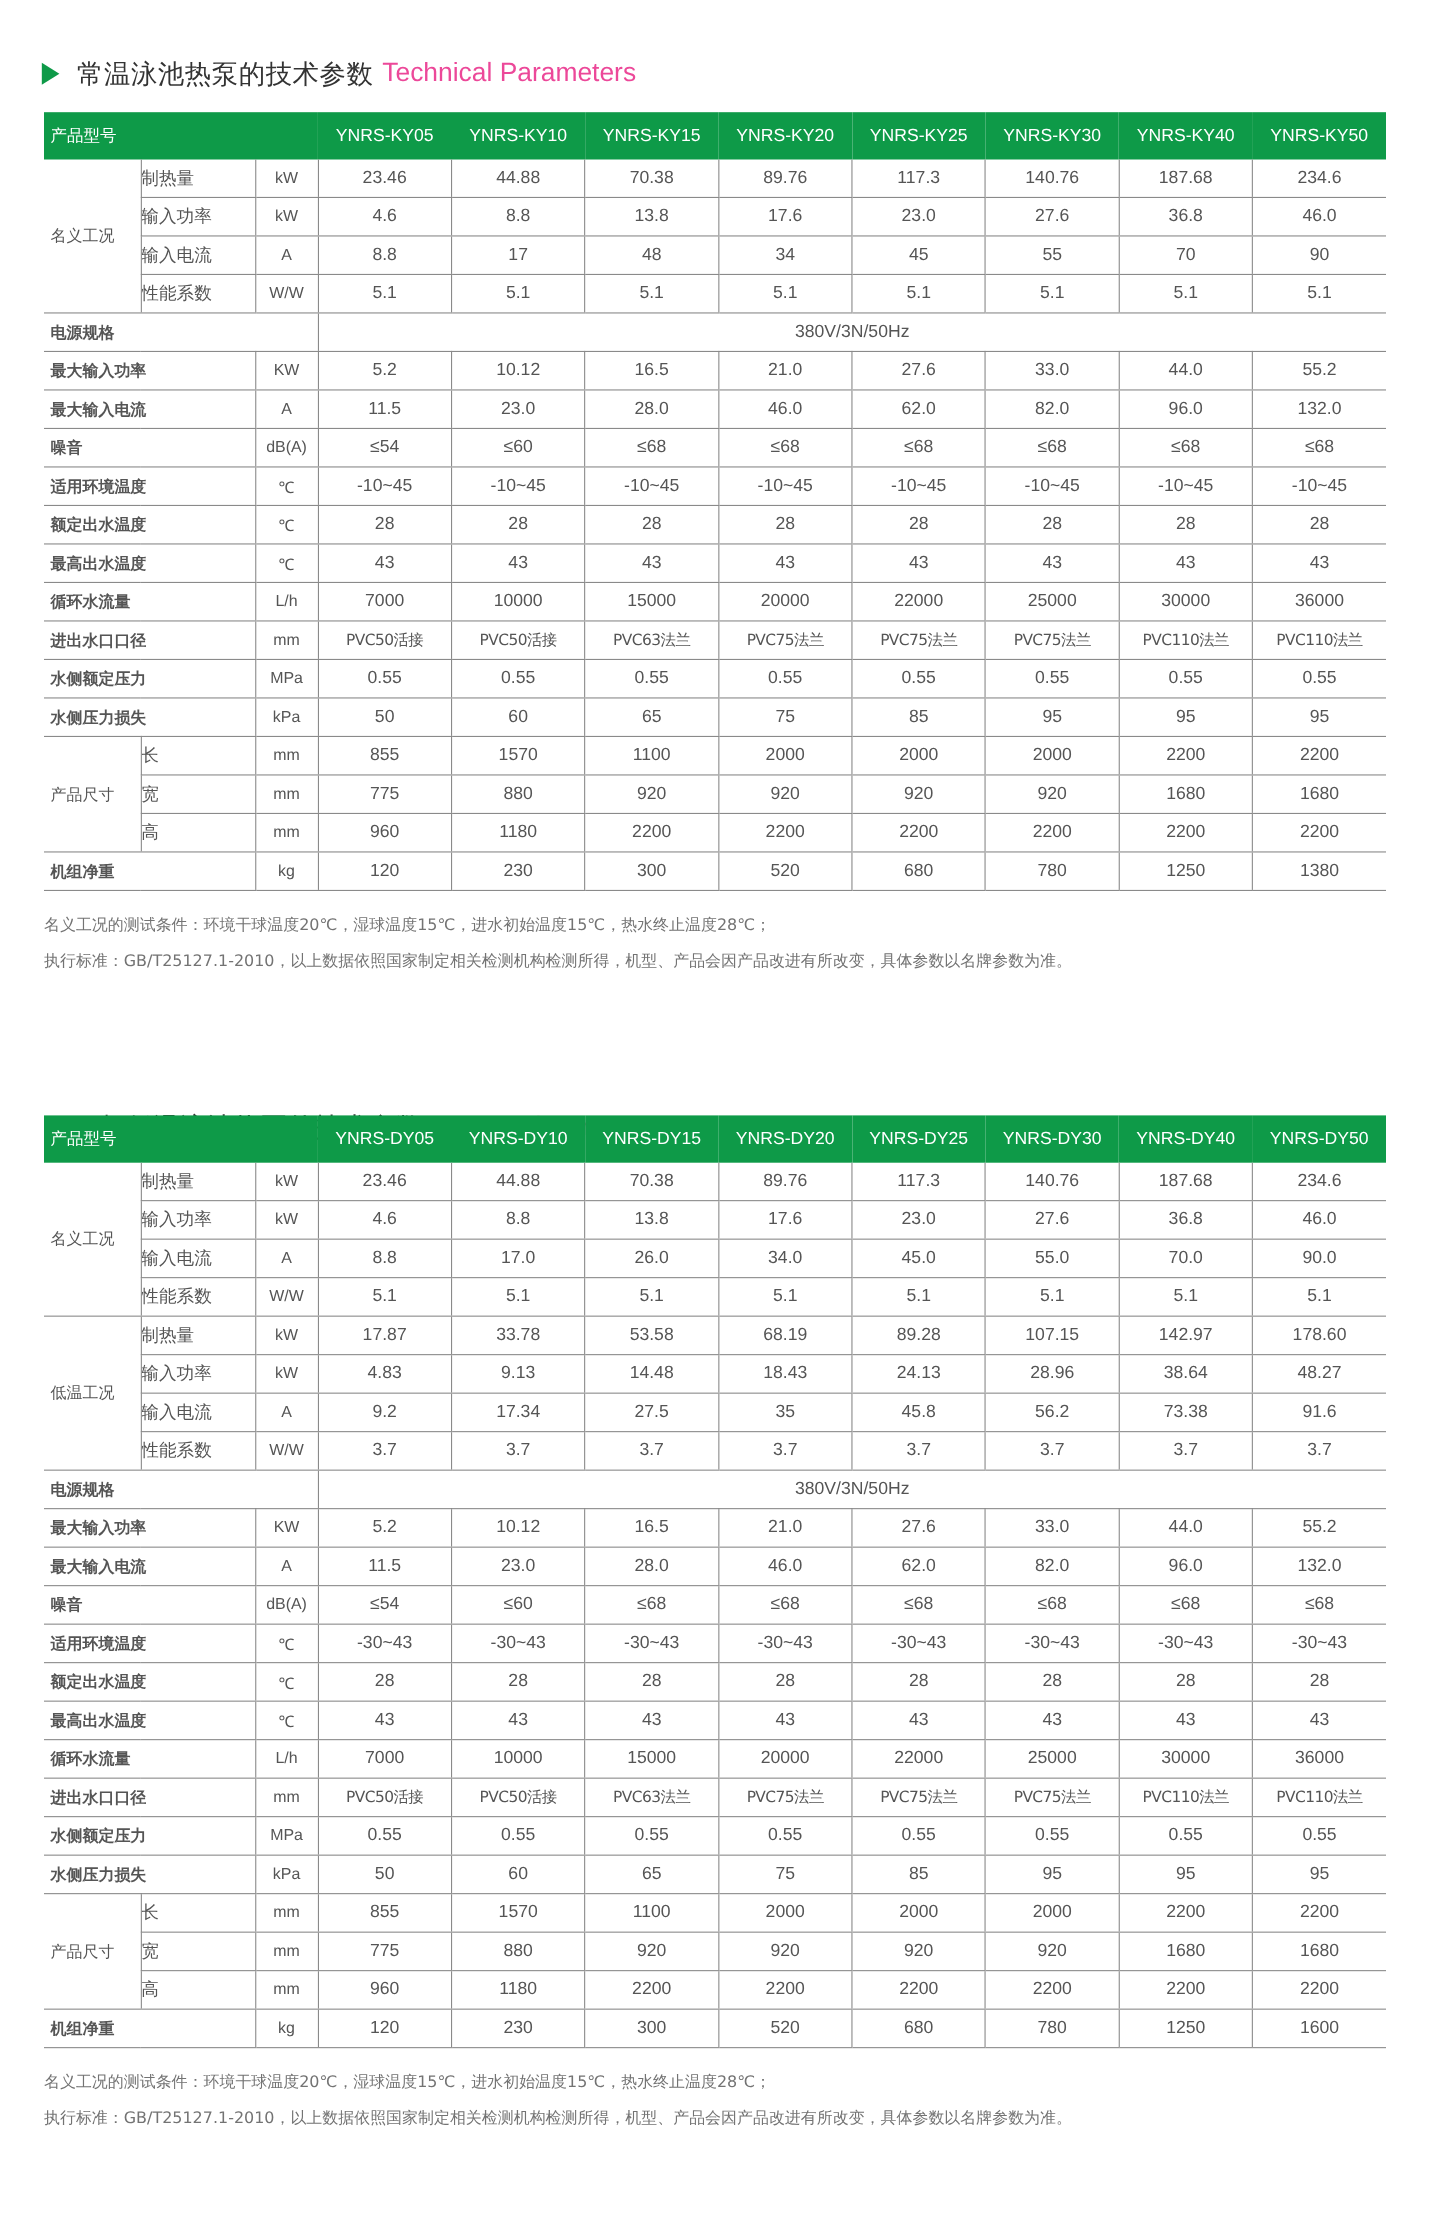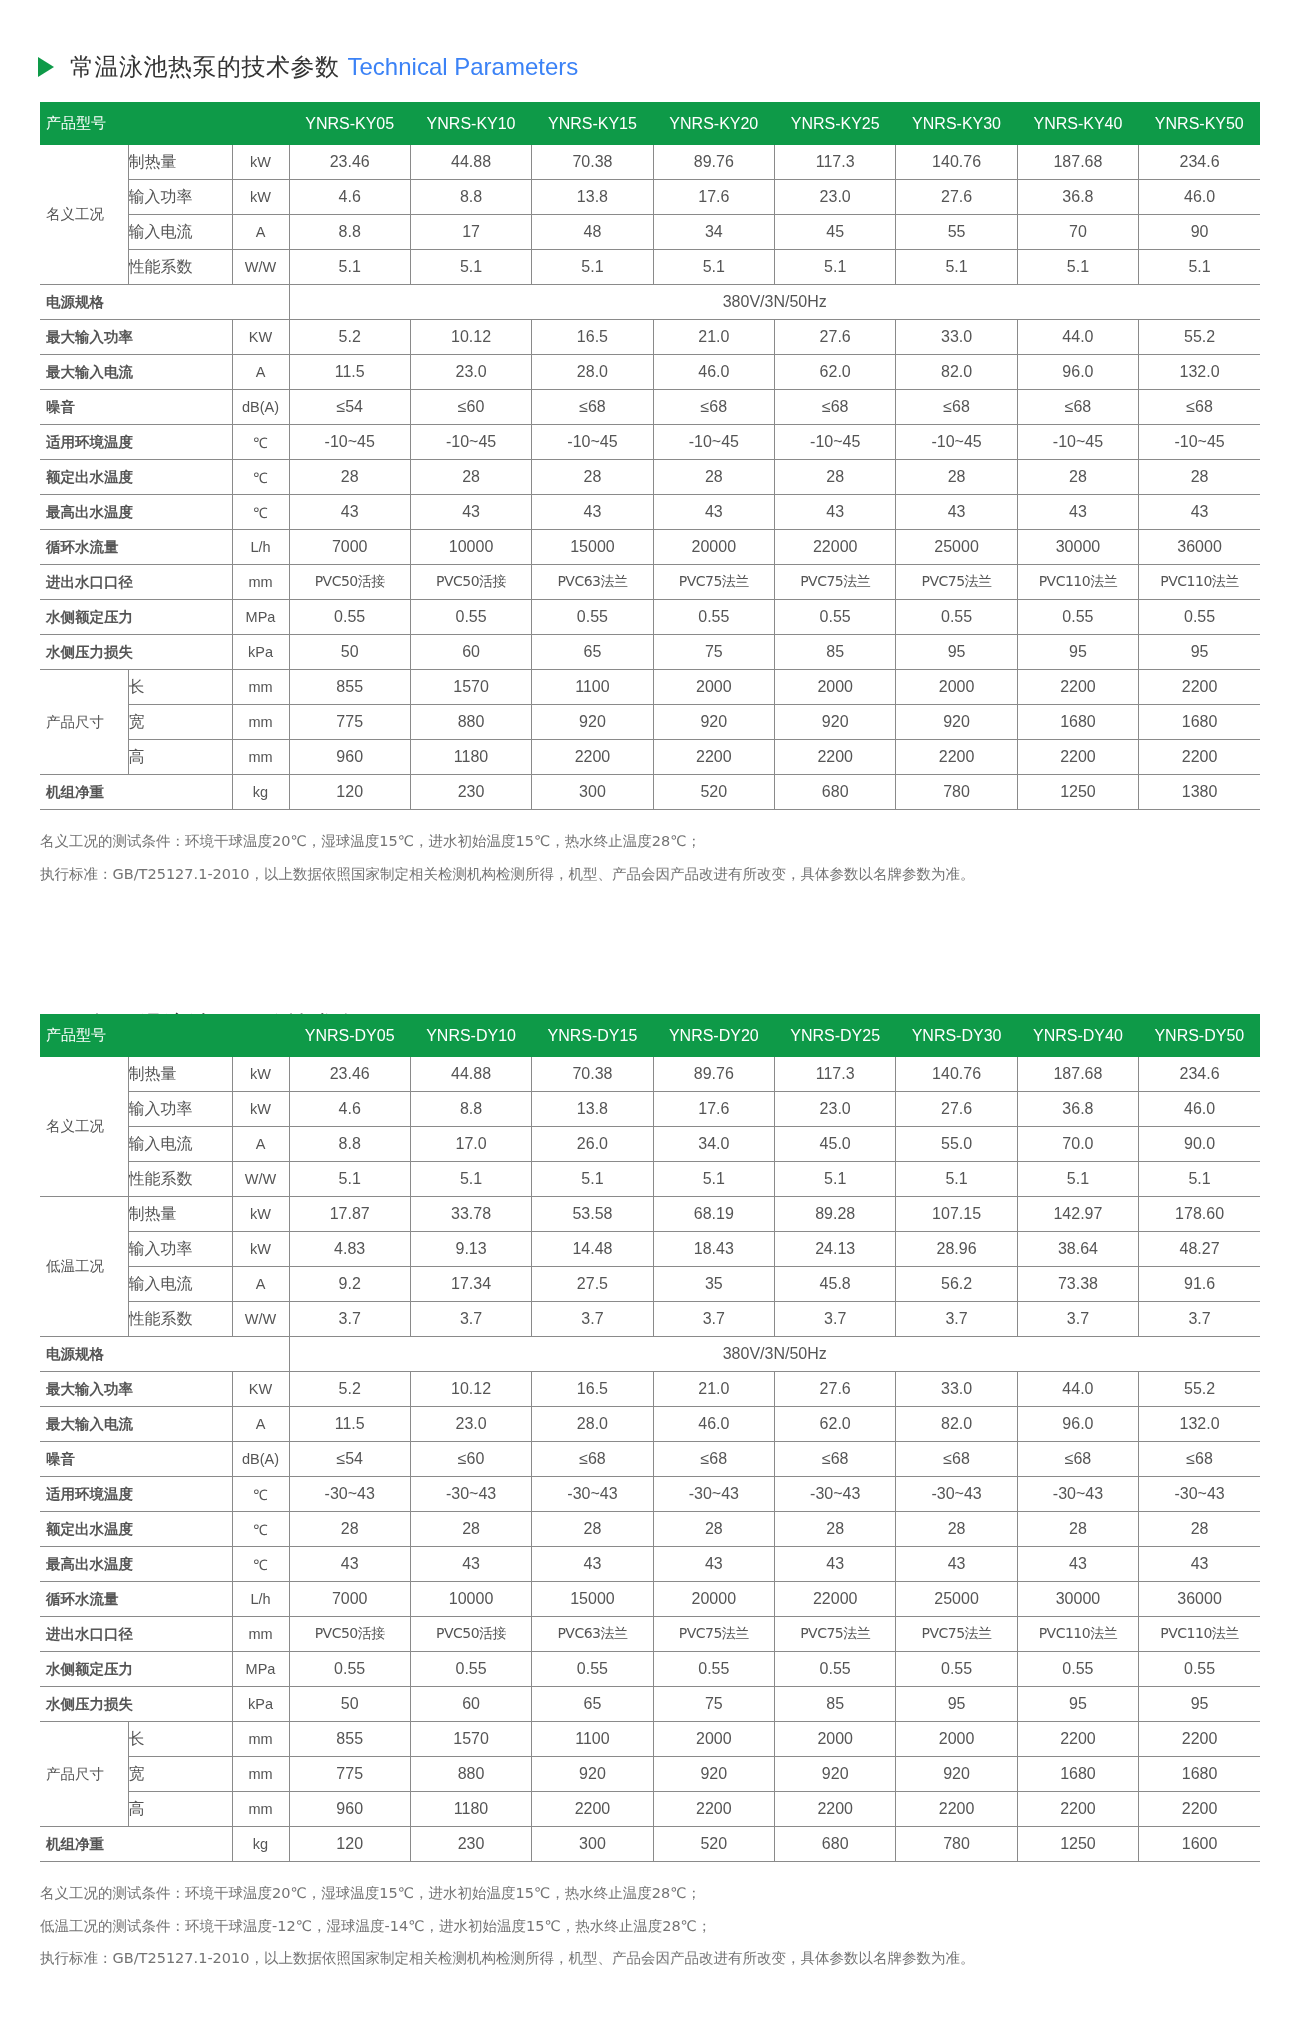--- a/index.html
+++ b/index.html
@@ -2,21 +2,21 @@
 <html><head>
 <meta charset="utf-8">
 <style>
   html, body { margin: 0; padding: 0; background: #ffffff; }
   body { width: 1300px; height: 2031px; position: relative; overflow: hidden;
          font-family: "DejaVu Sans", "Liberation Sans", sans-serif; color: #4a4a4a; }
   .section-title { position: absolute; left: 38px; height: 30px; display: flex; align-items: center; text-align: right; }
   .tri { width: 0; height: 0; border-top: 10px solid transparent; border-bottom: 10px solid transparent;
          border-left: 16px solid #0e9a48; margin-right: 16px; }
   .title-cn { font-size: 24px; color: #333; letter-spacing: 0.5px; }
-  .title-en { font-size: 24px; color: #3b82f6; margin-left: 8px; font-family: "Liberation Sans", sans-serif; }
+  .title-en { font-size: 24px; color: #ec4899; margin-left: 8px; font-family: "Liberation Sans", sans-serif; }
   table.spec { position: absolute; left: 40px; width: 1220px; border-collapse: collapse; table-layout: fixed;
                font-size: 15px; }
   table.spec col.c-group { width: 88px; }
   table.spec col.c-label { width: 104px; }
   table.spec col.c-unit { width: 57px; }
   table.spec col.c-model { width: 121.375px; }
   table.spec thead th { background: #0e9a48; color: #fff; font-weight: normal; height: 43px; padding: 0;
                         font-size: 16px; font-family: "Liberation Sans", sans-serif; }
   table.spec thead th.hdr-label { text-align: left; padding-left: 6px; font-family: "DejaVu Sans", sans-serif; font-size: 15px; }
   table.spec td { height: 34px; padding: 0; border-bottom: 1.5px solid #8a8a8a; border-left: 1.5px solid #8a8a8a;
@@ -598,15 +598,14 @@
         <td>520</td>
         <td>680</td>
         <td>780</td>
         <td>1250</td>
         <td>1600</td>
       </tr>
     </tbody>
   </table>
 <div class="notes" id="n2" style="top:1877px;">
     <div>名义工况的测试条件：环境干球温度20℃，湿球温度15℃，进水初始温度15℃，热水终止温度28℃；</div>
-    <div>低温工况的测试条件：环境干球温度-12℃，湿球温度-14℃，进水初始温度15℃，热水终止温度28℃；</div>
     <div>执行标准：GB/T25127.1-2010，以上数据依照国家制定相关检测机构检测所得，机型、产品会因产品改进有所改变，具体参数以名牌参数为准。</div>
   </div>
 
 </body></html>

